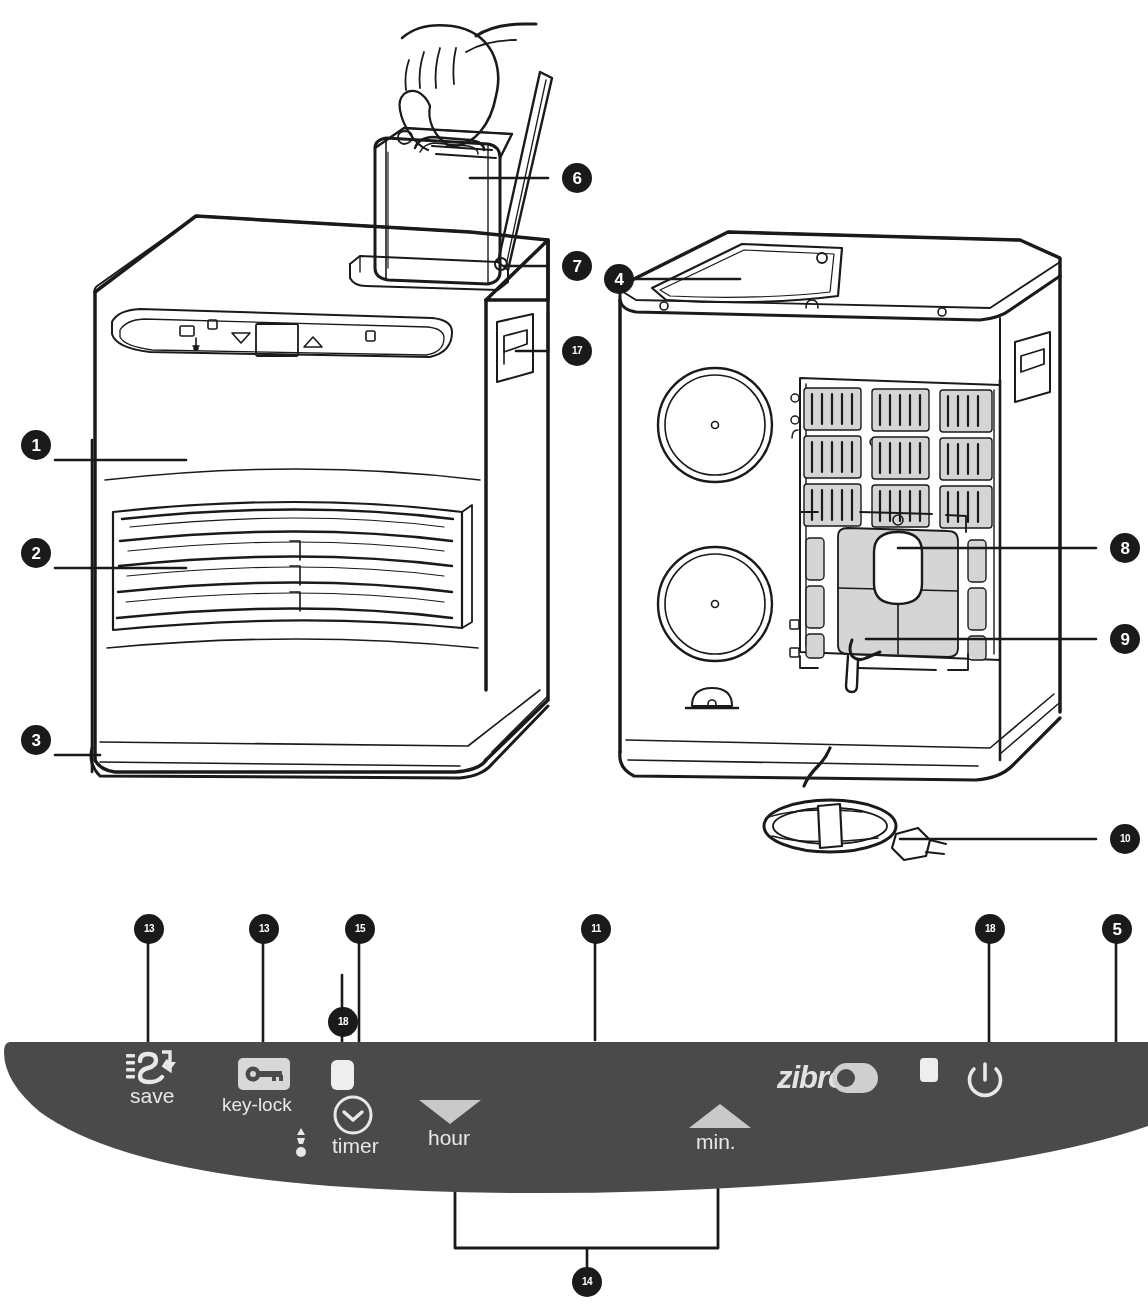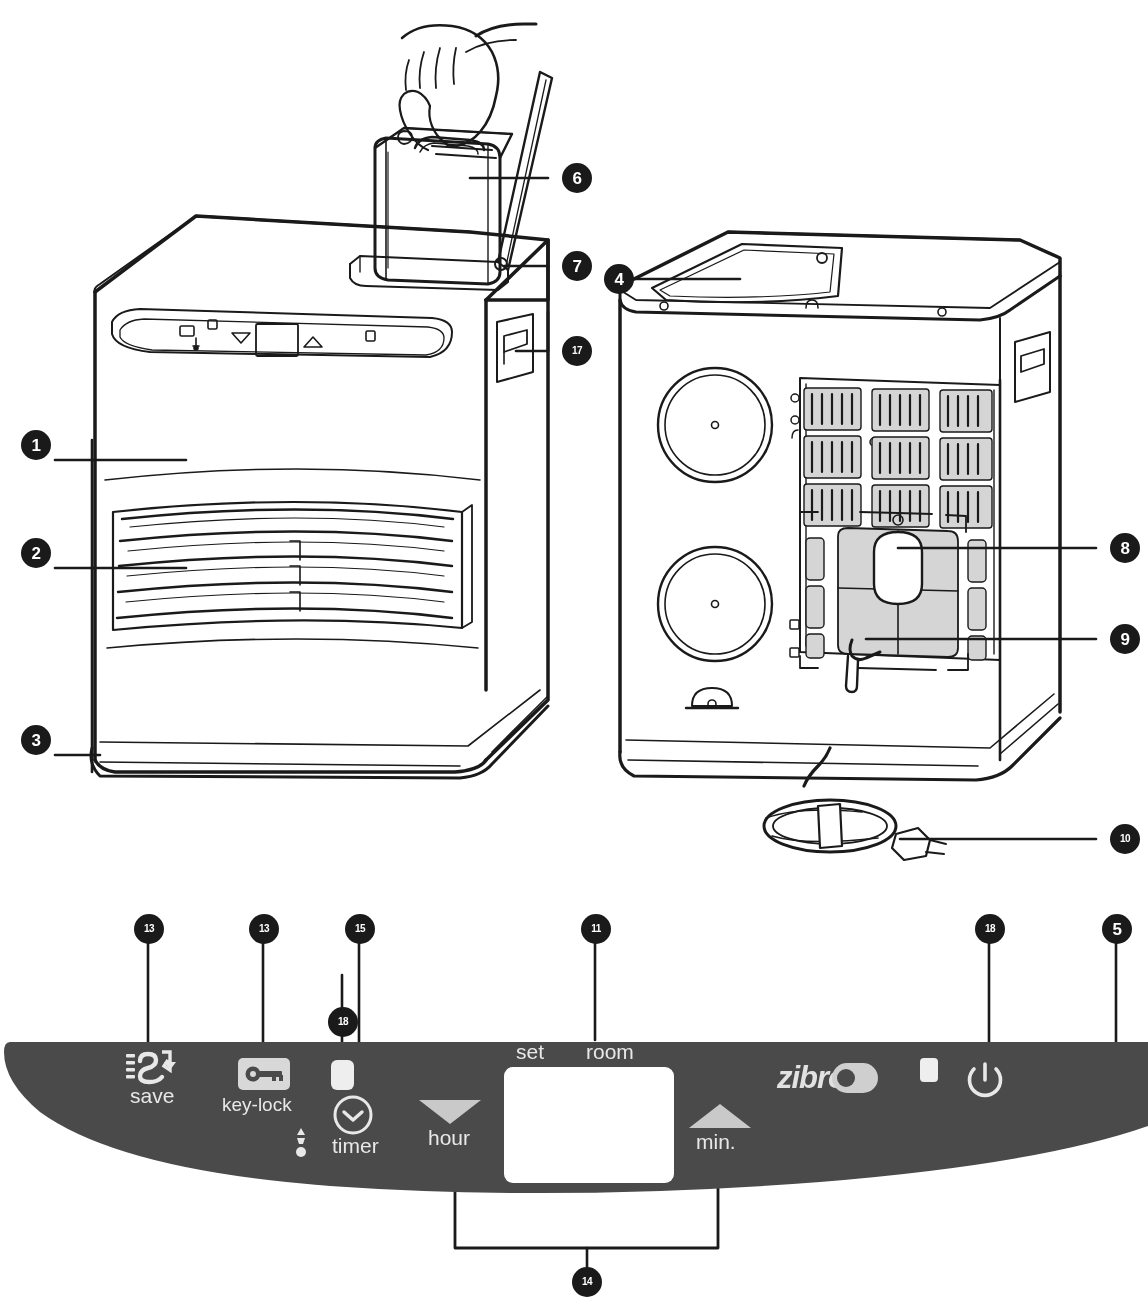--- a/index.html
+++ b/index.html
@@ -360,25 +360,20 @@
       </svg>
     </div>
 
     <div class="abs" style="left:415px;top:66px;width:84px;height:60px;">
       <svg width="70" height="30" viewBox="0 0 70 30">
         <path d="M4 4 L66 4 L35 28 Z" fill="#c9c9c9"></path>
       </svg>
       <div class="panel-label" style="left:13px;top:30px;">hour</div>
     </div>
 
-    <div class="abs" style="left:498px;top:8px;width:182px;height:140px;">
-      <div class="panel-label" style="left:18px;top:2px;">set</div>
-      <div class="panel-label" style="left:88px;top:2px;">room</div>
-      <div class="lcd" style="left:6px;top:29px;width:170px;height:116px;"></div>
-    </div>
 
     <div class="abs" style="left:686px;top:70px;width:82px;height:60px;">
       <svg width="68" height="30" viewBox="0 0 68 30">
         <path d="M34 4 L65 28 L3 28 Z" fill="#c9c9c9"></path>
       </svg>
       <div class="panel-label" style="left:10px;top:30px;">min.</div>
     </div>
 
     <div class="zibro" style="left:777px;top:30px;">
       <span class="zibro-text">zibro</span>

